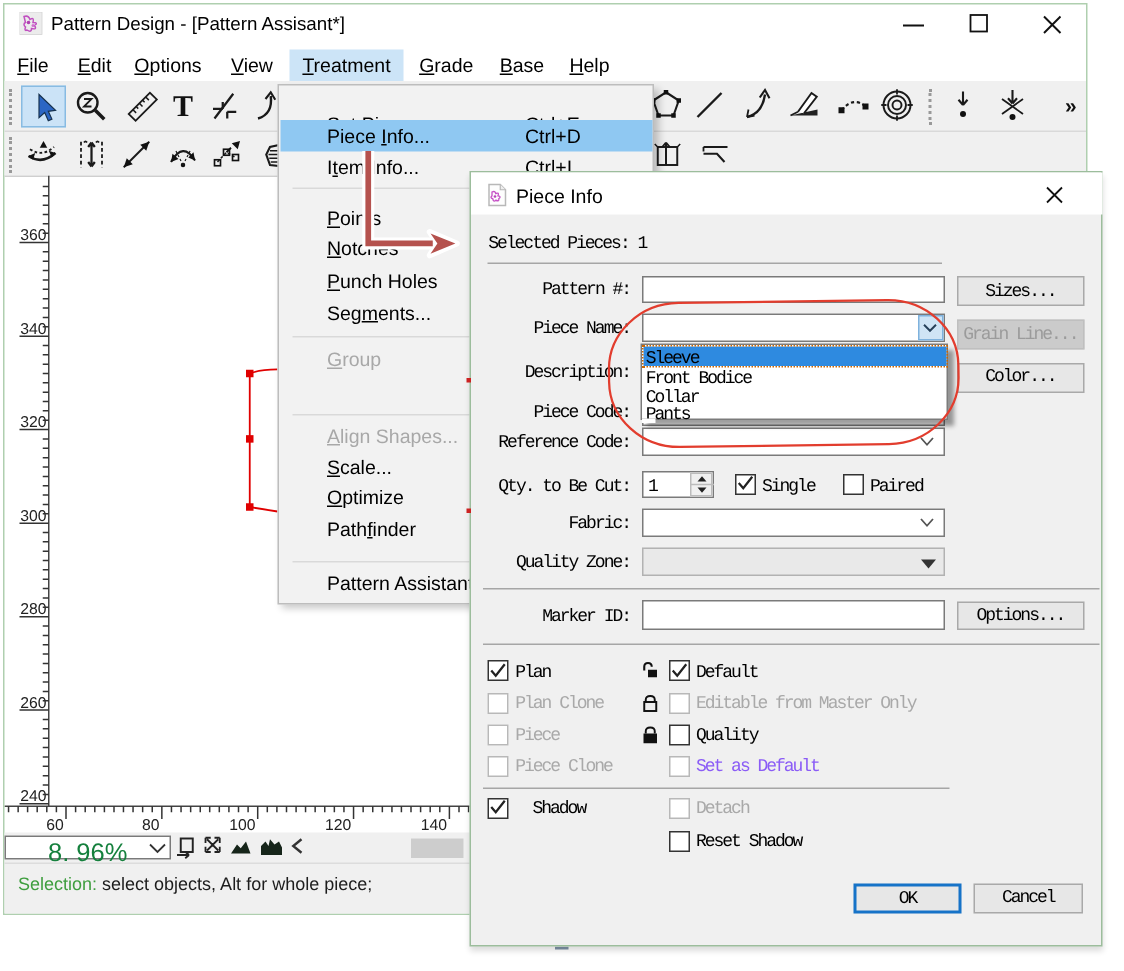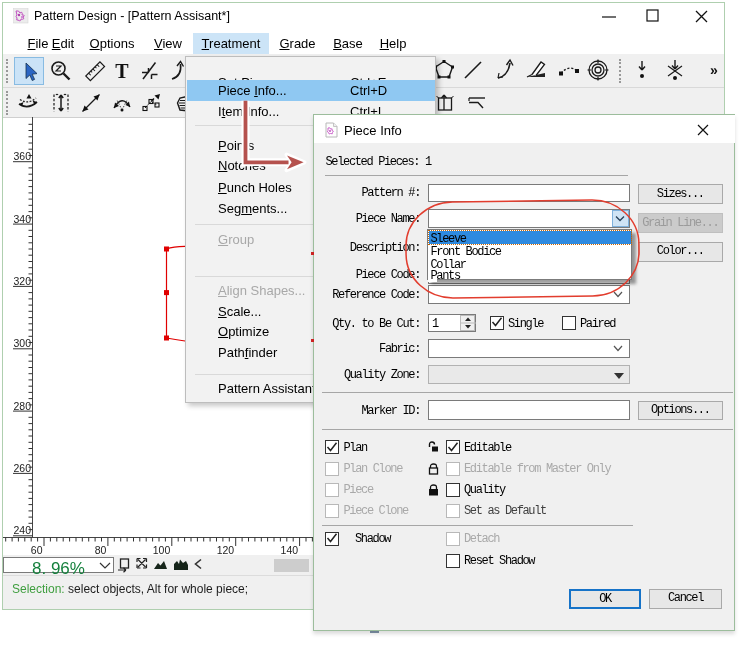--- a/index.html
+++ b/index.html
@@ -42,21 +42,21 @@
       <circle cx="9" cy="9" r="1" fill="#d070d0"></circle>
     </svg>
 <div class="abs sans" style="left:34px;top:9px;font-size:12.5px;color:#000;">Pattern Design - [Pattern Assisant*]</div>
 <svg class="abs" style="left:595px;top:5px" width="125" height="24" viewBox="0 0 125 24">
 <line x1="7" y1="12" x2="21" y2="12" stroke="#111" stroke-width="1.2"></line>
 <rect x="52" y="5" width="11" height="11" fill="none" stroke="#111" stroke-width="1.2"></rect>
 <path d="M101,6 L112,17 M112,6 L101,17" stroke="#111" stroke-width="1.3" fill="none"></path>
 </svg>
 
 <div class="mitem hl" style="left:193px;width:76px;"><u>T</u>reatment</div>
-<div class="mitem" style="left:7px;width:30px;margin-left:16px;"><u>F</u>ile</div>
+<div class="mitem" style="left:7px;width:30px;"><u>F</u>ile</div>
 <div class="mitem" style="left:45px;width:36px;"><u>E</u>dit</div>
 <div class="mitem" style="left:85px;width:54px;"><u>O</u>ptions</div>
 <div class="mitem" style="left:149px;width:38px;"><u>V</u>iew</div>
 <div class="mitem" style="left:276px;width:43px;"><u>G</u>rade</div>
 <div class="mitem" style="left:329px;width:38px;"><u>B</u>ase</div>
 <div class="mitem" style="left:375px;width:36px;"><u>H</u>elp</div>
 
 <div id="tbar" class="abs"></div>
 <div class="abs tline" style="left:3px;top:87px;width:721px;"></div>
 <div class="abs tline" style="left:3px;top:117px;width:721px;background:#cfcfcf;"></div>
@@ -522,27 +522,27 @@
 <div class="cb cbg" style="left:10.5px;top:346.5px;"></div>
 <div class="dabs mono" style="left:29.5px;top:347.0px;color:#a9a9a9;">Plan Clone</div>
 <div class="cb cbg" style="left:10.5px;top:367.5px;"></div>
 <div class="dabs mono" style="left:29.5px;top:368.0px;color:#a9a9a9;">Piece</div>
 <div class="cb cbg" style="left:10.5px;top:388.5px;"></div>
 <div class="dabs mono" style="left:29.5px;top:389.0px;color:#a9a9a9;">Piece Clone</div>
 <div class="cb" style="left:131.5px;top:325.0px;"></div>
 <svg class="dabs z40" style="left:133.0px;top:326.5px;" width="12" height="11" viewBox="0 0 12 11">
         <path d="M1.5,5 L4.5,8.5 L10.5,0.8" fill="none" stroke="#222" stroke-width="1.5"></path>
       </svg>
-<div class="dabs mono" style="left:150.0px;top:325.5px;">Editable</div>
+<div class="dabs mono" style="left:150.0px;top:325.5px;">Default</div>
 <div class="cb cbg" style="left:131.5px;top:346.5px;"></div>
 <div class="dabs mono" style="left:150.0px;top:347.0px;color:#a9a9a9;">Editable from Master Only</div>
 <div class="cb" style="left:131.5px;top:367.5px;"></div>
 <div class="dabs mono" style="left:150.0px;top:368.0px;">Quality</div>
 <div class="cb cbg" style="left:131.5px;top:388.5px;"></div>
-<div class="dabs mono" style="left:150.0px;top:389.0px;color:#404040;">Set as Default</div>
+<div class="dabs mono" style="left:150.0px;top:389.0px;color:#8b5cf6;">Set as Default</div>
 <svg class="dabs" style="left:112.5px;top:325.5px;" width="12" height="12" viewBox="0 0 12 12">
         <path d="M2.5,6 L2.5,3.5 Q2.5,1 5,1 Q7.5,1 7.5,3.5" fill="none" stroke="#111" stroke-width="1.4"></path>
         <rect x="5" y="5.5" width="6" height="5" fill="#111"></rect>
       </svg>
 <svg class="dabs" style="left:113.5px;top:347.5px;" width="11" height="12" viewBox="0 0 11 12">
         <path d="M2.5,5 L2.5,3.5 Q2.5,1 5.5,1 Q8.5,1 8.5,3.5 L8.5,5" fill="none" stroke="#111" stroke-width="1.3"></path>
         <rect x="1.5" y="5" width="8" height="6" fill="none" stroke="#111" stroke-width="1.3"></rect>
       </svg>
 <svg class="dabs" style="left:113.5px;top:368.5px;" width="11" height="12" viewBox="0 0 11 12">
         <path d="M2.5,5 L2.5,3.5 Q2.5,1 5.5,1 Q8.5,1 8.5,3.5 L8.5,5" fill="none" stroke="#111" stroke-width="1.3"></path>

